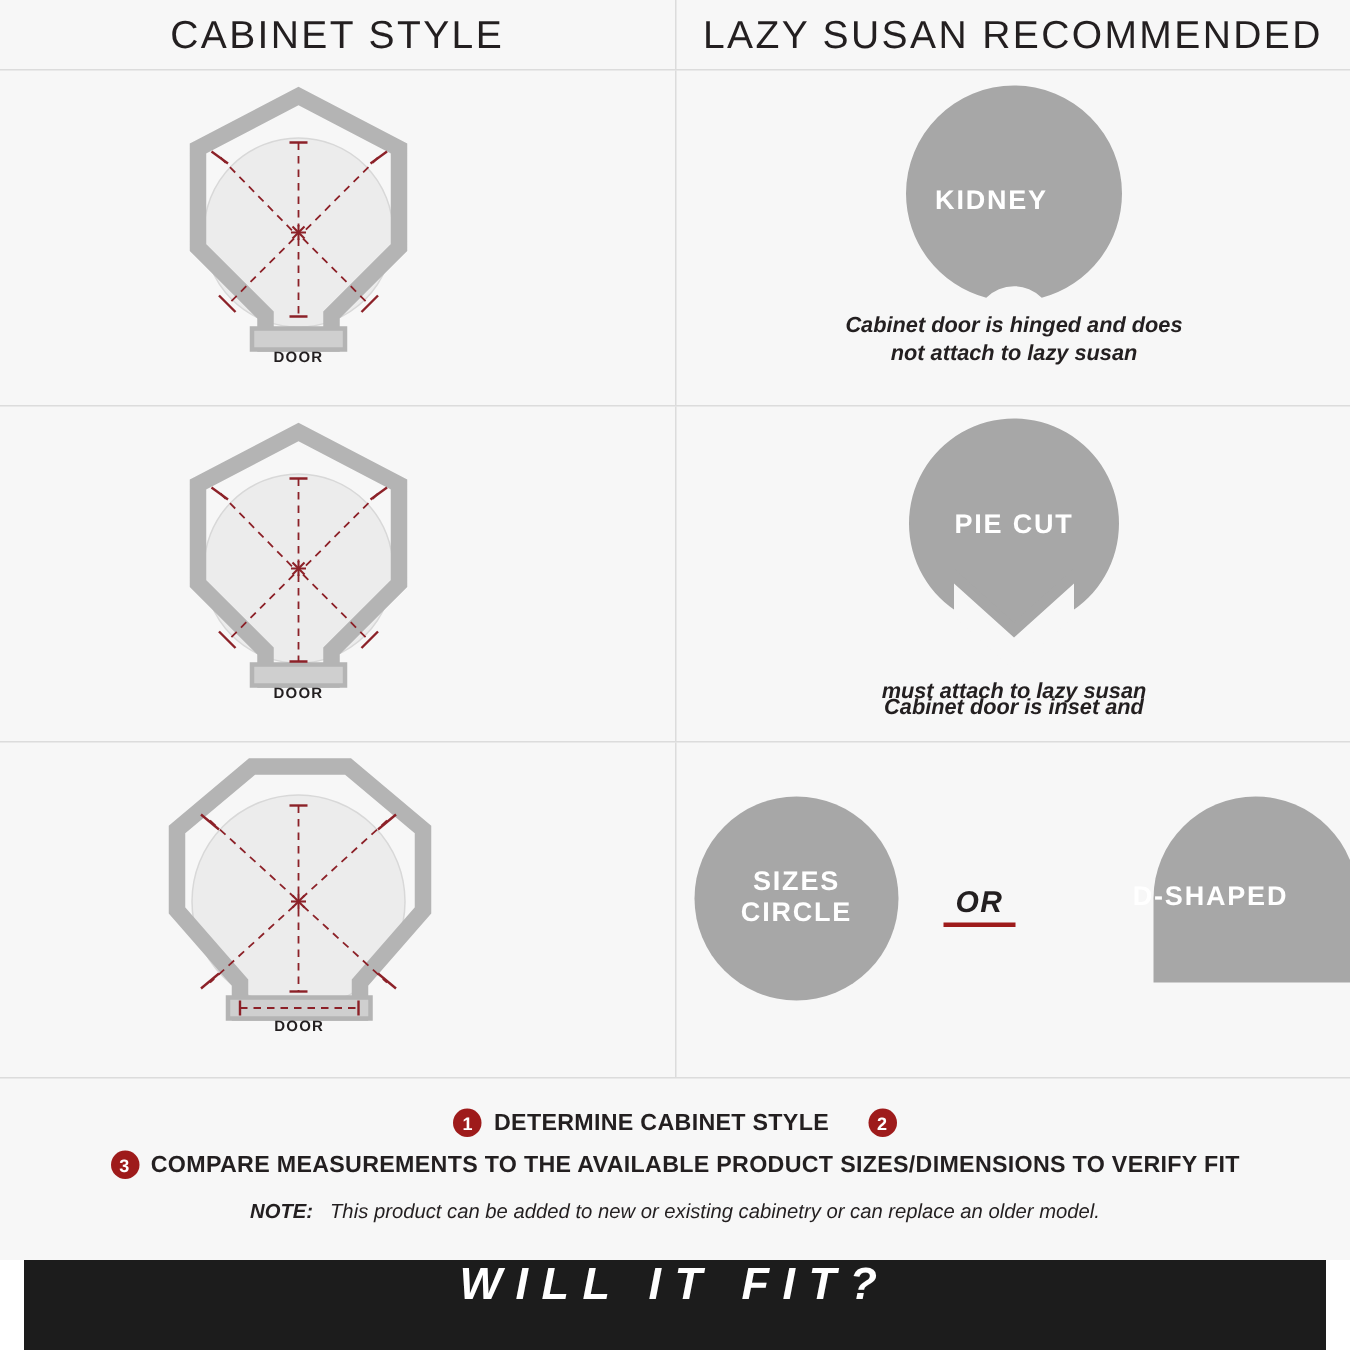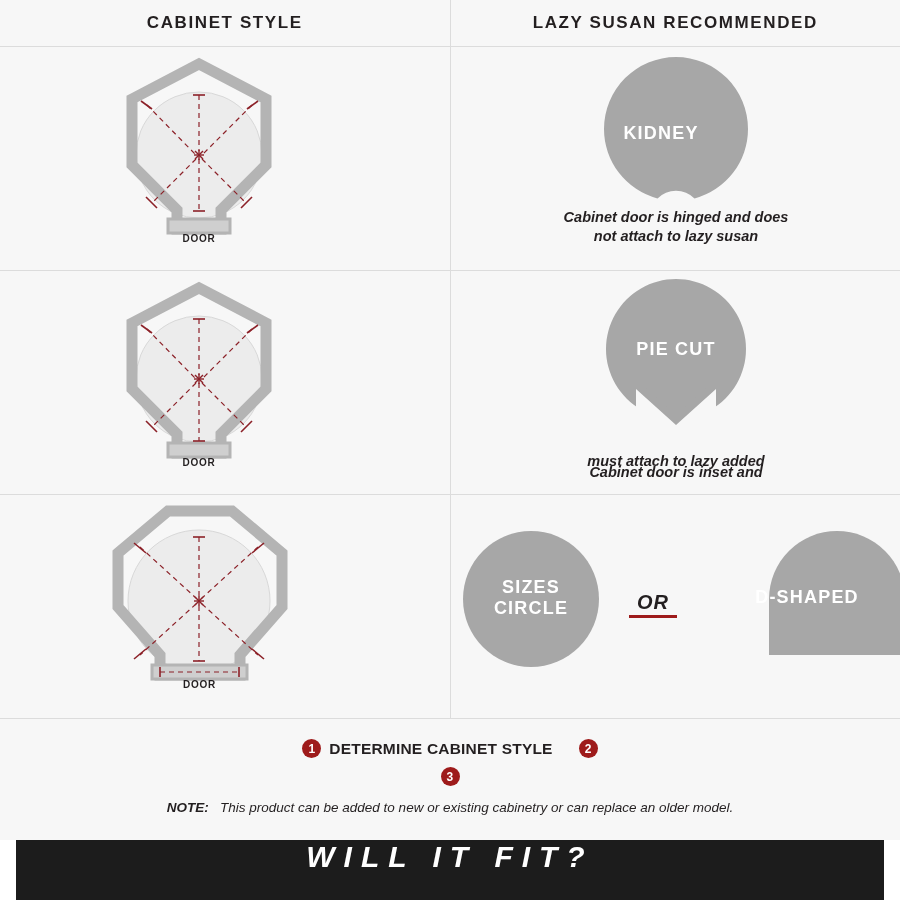--- a/index.html
+++ b/index.html
@@ -29,22 +29,22 @@
     width: 900px;
     height: 46px;
     display: flex;
     background: #f7f7f7;
   }
   .head-cell {
     flex: 1 1 50%;
     display: flex;
     align-items: center;
     justify-content: center;
-    font-size: 17px;
-    font-weight: bold;
+    font-size: 26px;
+    font-weight: normal;
     letter-spacing: 1.6px;
     color: #231f20;
     text-align: right;
   }
   .head-cell.left { border-right: 1px solid #dcdcdc; }
 
   
   .grid {
     position: absolute;
     top: 46px;
@@ -283,21 +283,21 @@
       <div class="cell right">
         <svg width="450" height="224" viewBox="0 0 450 224">
 
           <path d="M225 8 a70 70 0 1 1 -0.01 0 Z" fill="#a7a7a7"></path>
           <path d="M185 112 L225 148 L265 112 L265 136 L225 172 L185 136 Z" fill="#f7f7f7"></path>
           <path d="M185 108 L225 144 L265 108 L265 124 L225 160 L185 124 Z" fill="#a7a7a7"></path>
           <path d="M185 118 L225 154 L265 118 L265 140 L225 176 L185 140 Z" fill="#f7f7f7"></path>
         </svg>
         <div class="shape-label" style="left:135px; top:68px; width:180px;">PIE CUT</div>
         <div class="cap" style="top:162px;margin-top:30px;">Cabinet door is inset and</div>
-        <div class="cap" style="top:181px;">must attach to lazy added</div>
+        <div class="cap" style="top:181px;">must attach to lazy susan</div>
       </div>
     </div>
 
     <div class="row">
 
       <div class="cell left">
         <svg width="450" height="224" viewBox="0 0 450 224">
           <circle cx="199" cy="106" r="71" fill="#ececec" stroke="#d8d8d8" stroke-width="1"></circle>
 
           <path d="M118 58 L168 16 L232 16 L282 58 L282 112 L240 160 L240 180 L160 180 L160 160 L118 112 Z" fill="none" stroke="#b4b4b4" stroke-width="11" stroke-linejoin="miter"></path>
@@ -346,20 +346,21 @@
 
   <div class="instructions">
     <div class="inst-line l1">
       <span class="step-num">1</span>
       <span>DETERMINE CABINET STYLE</span>
       <span class="gap-mid"></span>
       <span class="step-num">2</span>
     </div>
     <div class="inst-line l2">
       <span class="step-num">3</span>
+      <span>COMPARE MEASUREMENTS TO THE AVAILABLE PRODUCT SIZES/DIMENSIONS TO VERIFY FIT</span>
     </div>
     <div class="note">
       <b>NOTE:</b>
       <span>&nbsp;</span>
       <span>This product can be added to new or existing cabinetry or can replace an older model.</span>
     </div>
   </div>
 
   <div class="banner">
     <div class="banner-stripe-l"></div>

